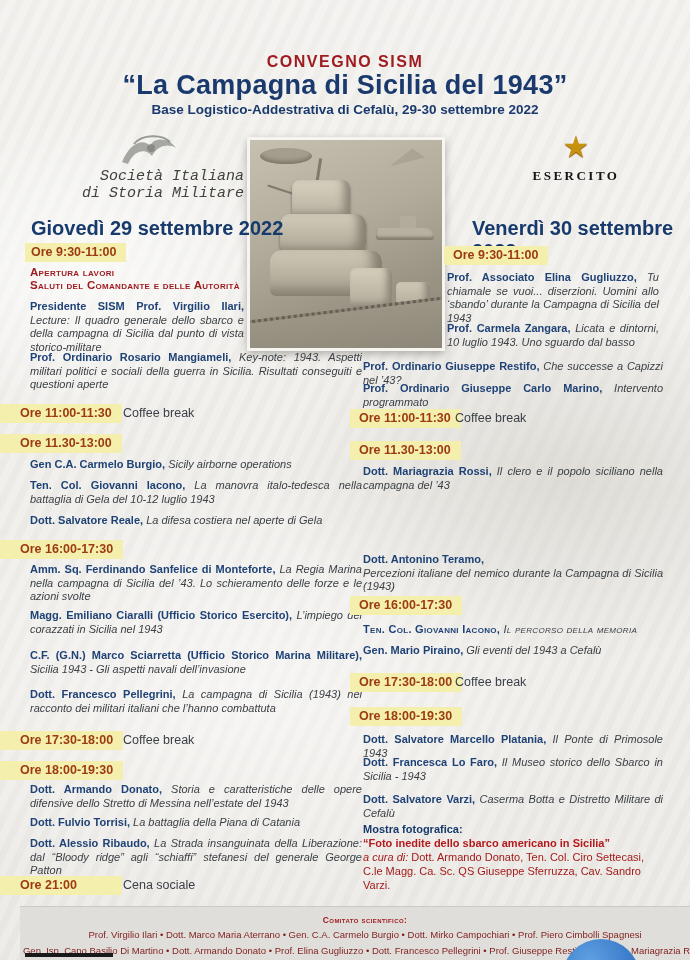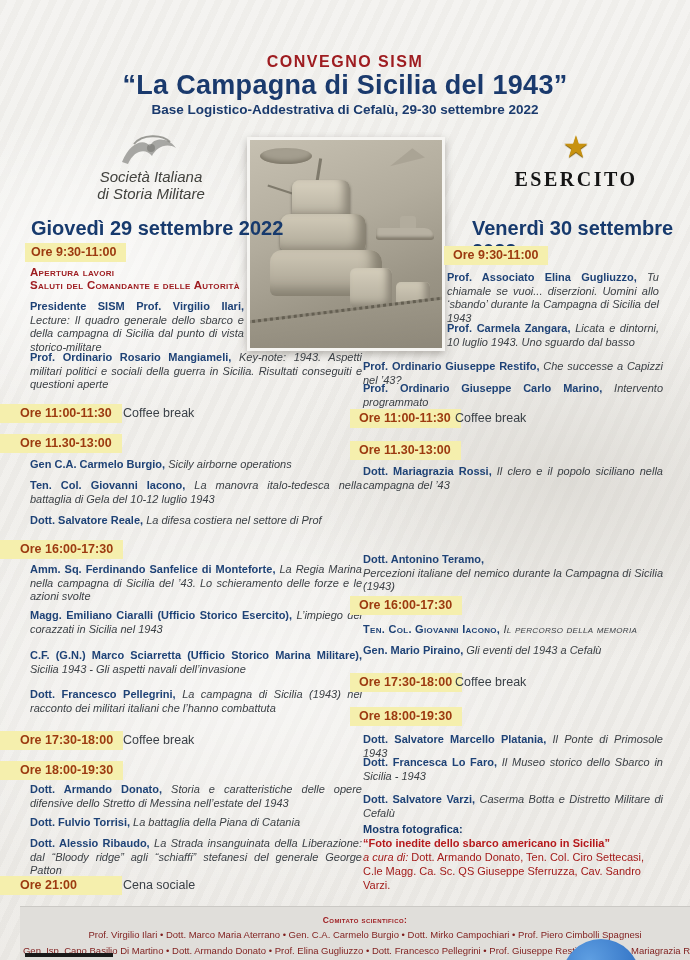--- a/index.html
+++ b/index.html
@@ -12,22 +12,22 @@
       radial-gradient(ellipse 520px 320px at 35% 72%, rgba(255,255,255,.5), transparent 70%),
       repeating-linear-gradient(115deg, rgba(90,85,75,.03) 0 7px, rgba(255,255,255,.04) 7px 15px),
       linear-gradient(#f4f3f0,#edebe7);
   }
   .abs{position:absolute;}
   
   .kicker{width:100%;text-align:center;color:#9e1c20;font-weight:bold;font-size:16px;letter-spacing:1.5px;}
   .title{width:100%;text-align:center;color:#1a3a6d;font-weight:bold;font-size:27px;letter-spacing:.3px;}
   .subtitle{width:100%;text-align:center;color:#1a3a6d;font-weight:bold;font-size:13.5px;}
   
-  .sism{left:58px;top:168px;width:186px;text-align:center;font-family:Liberation Sans, sans-serif;font-style:italic;color:#42423e;font-size:15px;line-height:17px;}
-  .esercito{left:502px;top:168px;width:148px;text-align:center;color:#141414;font-weight:bold;font-family:"Liberation Serif",serif;font-size:20px;letter-spacing:2.5px;}
+  .sism{left:58px;top:168px;width:186px;text-align:right;font-family:Liberation Mono, monospace;font-style:italic;color:#42423e;font-size:15px;line-height:17px;}
+  .esercito{left:502px;top:168px;width:148px;text-align:center;color:#141414;font-weight:bold;font-family:"Liberation Serif",serif;font-size:13px;letter-spacing:2.5px;}
   .star{left:502px;top:132px;width:148px;text-align:center;font-size:30px;color:#c8920f;text-shadow:0 1px 1px #7c5a06;line-height:30px;}
   
   .art{left:247px;top:137px;width:192px;height:208px;border:3px solid #f6f5f2;box-shadow:0 3px 8px rgba(60,55,45,.35);
        background:linear-gradient(160deg,#c6c0b1 0%,#b2ac9d 40%,#9a9485 72%,#8d8779 100%);overflow:hidden;}
   .art div{position:absolute;}
   .blimp{left:10px;top:8px;width:52px;height:16px;border-radius:50%;background:#a49e8f;box-shadow:inset 0 -3px 4px #7e7869;}
   .plane{right:18px;top:10px;width:0;height:0;border-left:26px solid transparent;border-right:10px solid transparent;border-bottom:12px solid #a8a293;transform:rotate(-14deg);opacity:.9;}
   .ship2{right:8px;top:88px;width:58px;height:12px;border-radius:3px 10px 3px 3px;background:#b7b1a2;box-shadow:inset 0 -3px 3px #837d6e;}
   .ship2b{right:26px;top:76px;width:16px;height:14px;border-radius:3px;background:#b2ac9d;}
   .mast{left:62px;top:18px;width:3px;height:92px;background:#7f7a6c;transform:rotate(9deg);}
@@ -110,21 +110,21 @@
   <div class="abs opening" style="left:30px;top:266px;width:230px;">
     <div>Apertura lavori</div>
     <div>Saluti del Comandante e delle Autorità</div>
   </div>
   <div class="abs talk" style="left:30px;top:351px;width:332px;"><span class="nm">Prof. Ordinario Rosario Mangiameli,</span> <span class="ds">Key-note: 1943. Aspetti militari politici e sociali della guerra in Sicilia. Risultati conseguiti e questioni aperte</span></div>
   <div class="abs chip" style="left:0;top:404px;">Ore 11:00-11:30</div>
   <div class="abs note" style="left:123px;top:404px;">Coffee break</div>
   <div class="abs chip" style="left:0;top:434px;">Ore 11.30-13:00</div>
   <div class="abs talk" style="left:30px;top:458px;width:332px;"><span class="nm">Gen C.A. Carmelo Burgio,</span> <span class="ds">Sicily airborne operations</span></div>
   <div class="abs talk" style="left:30px;top:479px;width:332px;"><span class="nm">Ten. Col. Giovanni Iacono,</span> <span class="ds">La manovra italo-tedesca nella battaglia di Gela del 10-12 luglio 1943</span></div>
-  <div class="abs talk" style="left:30px;top:514px;width:332px;"><span class="nm">Dott. Salvatore Reale,</span> <span class="ds">La difesa costiera nel settore di Prof</span></div>
+  <div class="abs talk" style="left:30px;top:514px;width:332px;"><span class="nm">Dott. Salvatore Reale,</span> <span class="ds">La difesa costiera nel aperte di Gela</span></div>
   <div class="abs chip" style="left:0;top:540px;">Ore 16:00-17:30</div>
   <div class="abs talk" style="left:30px;top:563px;width:332px;"><span class="nm">Amm. Sq. Ferdinando Sanfelice di Monteforte,</span> <span class="ds">La Regia Marina nella campagna di Sicilia del ’43. Lo schieramento delle forze e le azioni svolte</span></div>
   <div class="abs talk" style="left:30px;top:609px;width:332px;"><span class="nm">Magg. Emiliano Ciaralli (Ufficio Storico Esercito),</span> <span class="ds">L’impiego dei corazzati in Sicilia nel 1943</span></div>
   <div class="abs talk" style="left:30px;top:649px;width:332px;"><span class="nm">C.F. (G.N.) Marco Sciarretta (Ufficio Storico Marina Militare),</span> <span class="ds">Sicilia 1943 - Gli aspetti navali dell’invasione</span></div>
   <div class="abs talk" style="left:30px;top:688px;width:332px;"><span class="nm">Dott. Francesco Pellegrini,</span> <span class="ds">La campagna di Sicilia (1943) nel racconto dei militari italiani che l’hanno combattuta</span></div>
   <div class="abs chip" style="left:0;top:731px;">Ore 17:30-18:00</div>
   <div class="abs note" style="left:123px;top:731px;">Coffee break</div>
   <div class="abs chip" style="left:0;top:761px;">Ore 18:00-19:30</div>
   <div class="abs talk" style="left:30px;top:783px;width:332px;"><span class="nm">Dott. Armando Donato,</span> <span class="ds">Storia e caratteristiche delle opere difensive dello Stretto di Messina nell’estate del 1943</span></div>
   <div class="abs talk" style="left:30px;top:816px;width:332px;"><span class="nm">Dott. Fulvio Torrisi,</span> <span class="ds">La battaglia della Piana di Catania</span></div>

